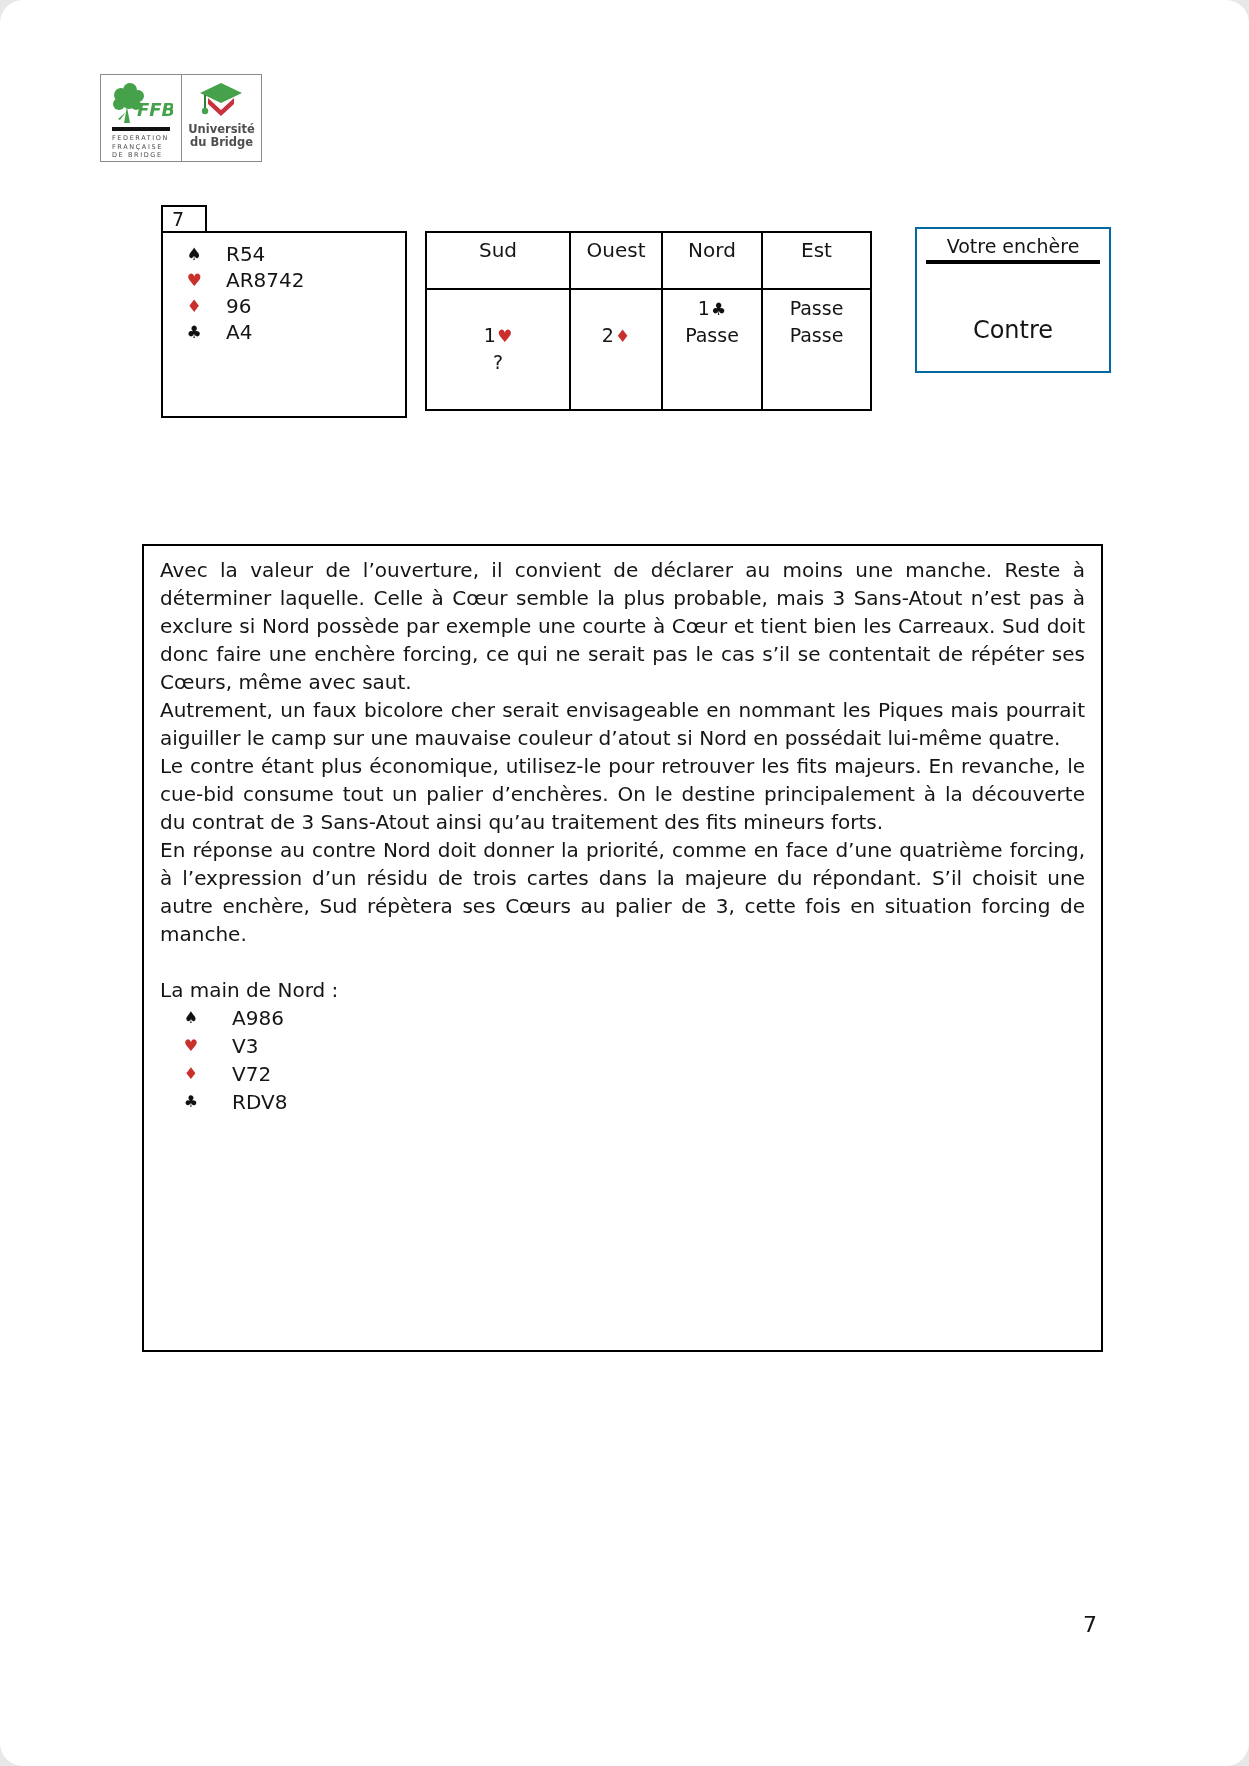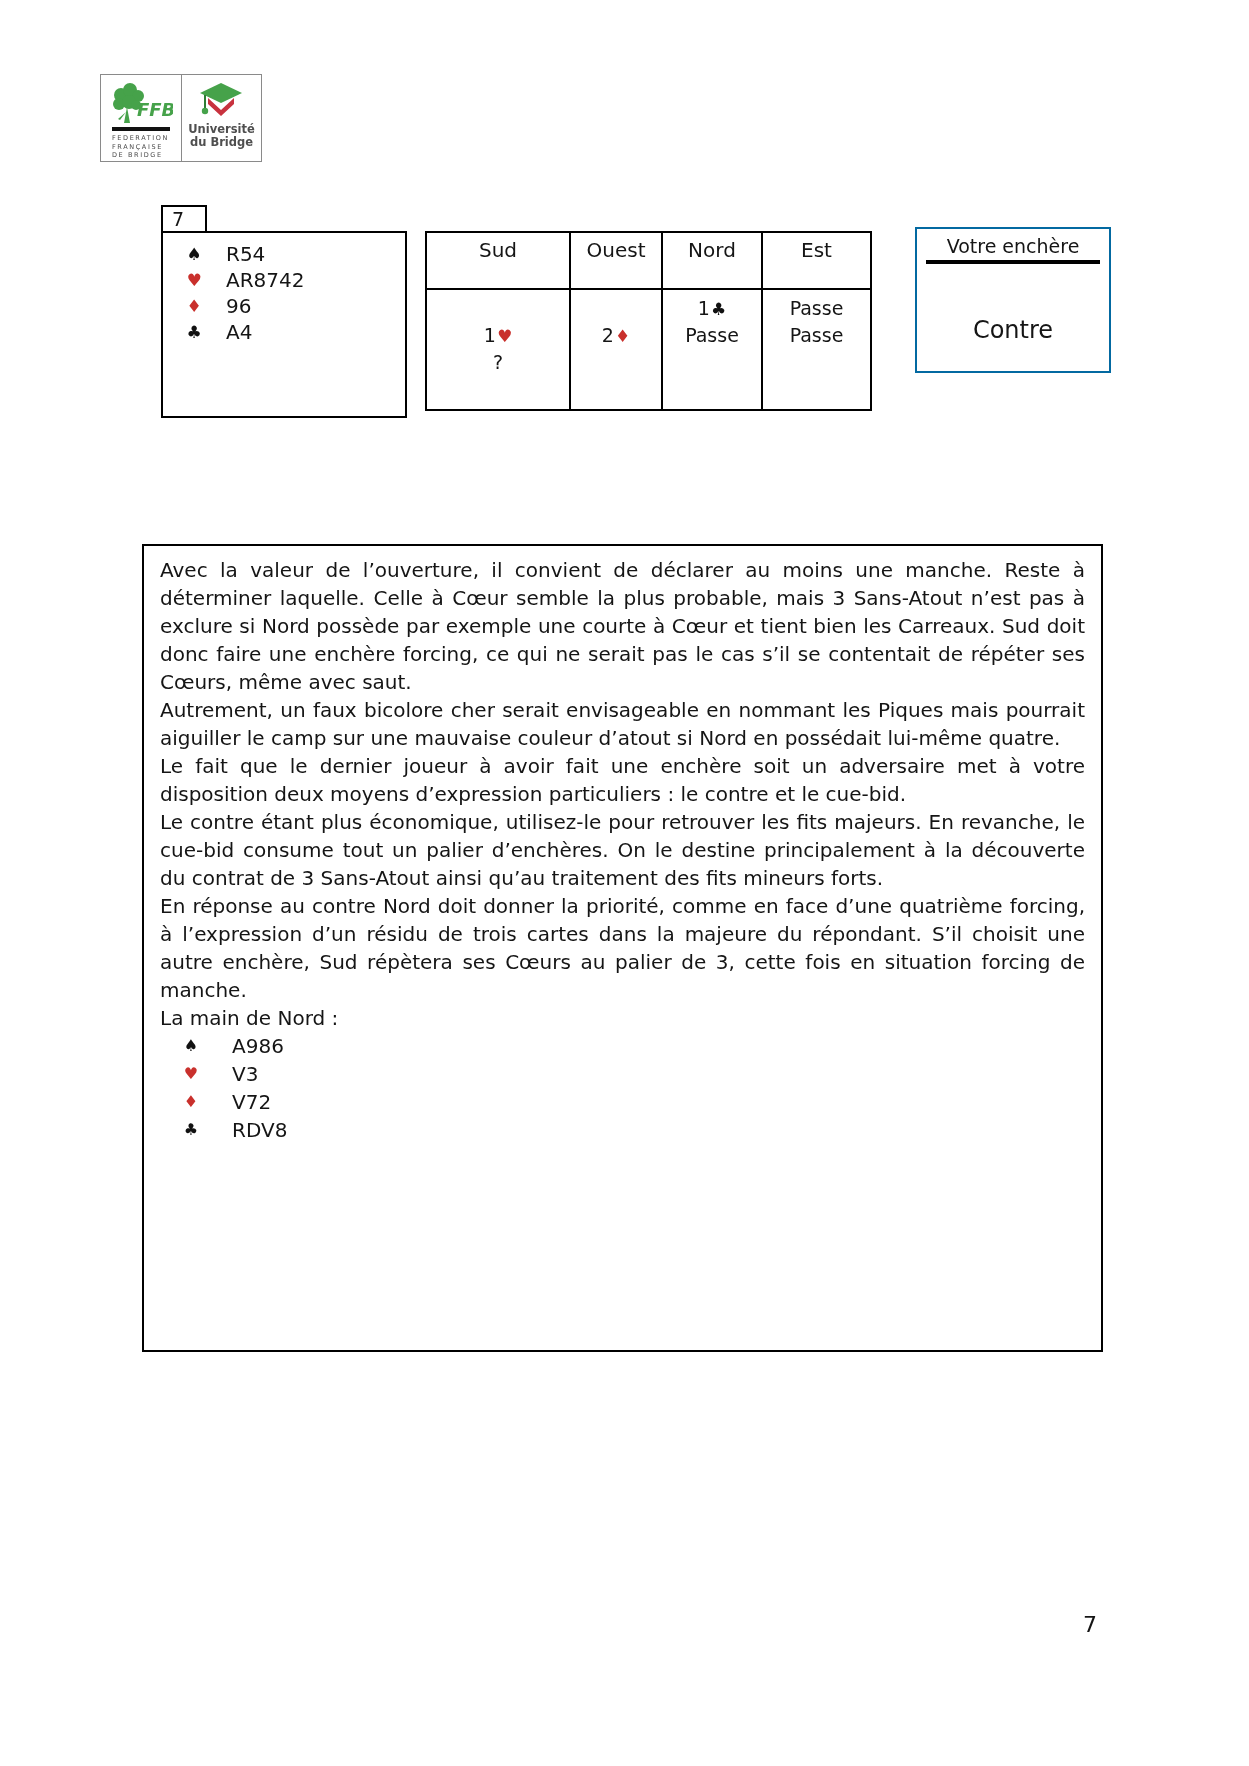--- a/index.html
+++ b/index.html
@@ -1,19 +1,19 @@
 <!DOCTYPE html>
 <html><head>
 <meta charset="utf-8">
 <style>
   html,body{margin:0;padding:0;background:#e8e8e8;}
   .page{
     position:relative; width:1249px; height:1766px; background:#ffffff;
     font-family:"DejaVu Sans","Liberation Sans",sans-serif; color:#151515;
-    margin:0 auto; overflow:hidden;
+    margin:0 auto; overflow:hidden;border-radius:23px;
   }
   
   .logos{position:absolute; left:100px; top:74px; display:flex;}
   .logo-box{width:82px; height:88px; border:1px solid #8a8a8a; background:#fff; box-sizing:border-box; position:relative;}
   .logo-box + .logo-box{border-left:none; width:80px;}
   .ffb-top{position:absolute; left:8px; top:8px;}
   .ffb-bar{position:absolute; left:11px; top:52px; width:58px; height:4px; background:#111;}
   .ffb-lines{position:absolute; left:11px; top:59px; font-size:6.5px; letter-spacing:1.6px; line-height:8.5px; color:#4a4a4a; white-space:nowrap;}
   .uni-cap{position:absolute; left:16px; top:6px;}
   .uni-text{position:absolute; left:0; top:48px; width:100%; text-align:center; font-weight:bold; color:#4f4f4f; font-size:11.5px; line-height:13px;}
@@ -38,21 +38,21 @@
   .bid-cell{height:27px; line-height:27px; text-align:center; font-size:19px;}
   .bid-cell .bid-suit{font-size:17px; margin-left:1px;}
   
   .answer-box{position:absolute; left:905px; top:227px; width:196px; height:146px; border:2px solid #0369a1; box-sizing:border-box; background:#fff; text-align:center;margin-left:10px;}
   .answer-title{font-size:19px; margin-top:6px;}
   .answer-rule{height:4px; background:#000; margin:3px 9px 0 9px;}
   .answer-value{font-size:24px; margin-top:52px;}
   
   .commentary{position:absolute; left:142px; top:544px; width:961px; height:808px; border:2px solid #000; box-sizing:border-box; background:#fff; padding:10px 16px; font-size:20px; line-height:28px;}
   .commentary p{margin:0; text-align:justify;}
-  .north-title{font-size:20px; line-height:28px;}
+  .north-title{margin-top:28px; font-size:20px; line-height:28px;}
   .north-rows .hand-row{height:28px; padding-left:16px;}
   .north-rows .hand-row .suit{width:30px; font-size:16px;}
   .north-rows .hand-row .cards{margin-left:26px;}
   
   .page-number{position:absolute; left:1083px; top:1612px; font-size:22px;}
 </style>
 </head>
 <body>
 
 <div class="page">
@@ -160,21 +160,20 @@
   <div class="answer-box">
     <div class="answer-title">Votre enchère</div>
     <div class="answer-rule"></div>
     <div class="answer-value">Contre</div>
   </div>
 
   <div class="commentary">
     <div>
         <p>Avec la valeur de l’ouverture, il convient de déclarer au moins une manche. Reste à déterminer laquelle. Celle à Cœur semble la plus probable, mais 3 Sans-Atout n’est pas à exclure si Nord possède par exemple une courte à Cœur et tient bien les Carreaux. Sud doit donc faire une enchère forcing, ce qui ne serait pas le cas s’il se contentait de répéter ses Cœurs, même avec saut.</p>
         <p>Autrement, un faux bicolore cher serait envisageable en nommant les Piques mais pourrait aiguiller le camp sur une mauvaise couleur d’atout si Nord en possédait lui-même quatre.</p>
-        <p>Le fait que le dernier joueur à avoir fait une enchère soit un adversaire met à votre disposition deux moyens d’expression particuliers : le contre et le cue-bid.</p>
         <p>Le contre étant plus économique, utilisez-le pour retrouver les fits majeurs. En revanche, le cue-bid consume tout un palier d’enchères. On le destine principalement à la découverte du contrat de 3 Sans-Atout ainsi qu’au traitement des fits mineurs forts.</p>
         <p>En réponse au contre Nord doit donner la priorité, comme en face d’une quatrième forcing, à l’expression d’un résidu de trois cartes dans la majeure du répondant. S’il choisit une autre enchère, Sud répètera ses Cœurs au palier de 3, cette fois en situation forcing de manche.</p>
       </div>
     <div class="north-title">La main de Nord :</div>
     <div class="north-rows">
         <div class="hand-row">
           <span class="suit" style="color: rgb(17, 17, 17);">♠</span>
           <span class="cards">A986</span>
         </div>
         <div class="hand-row">

